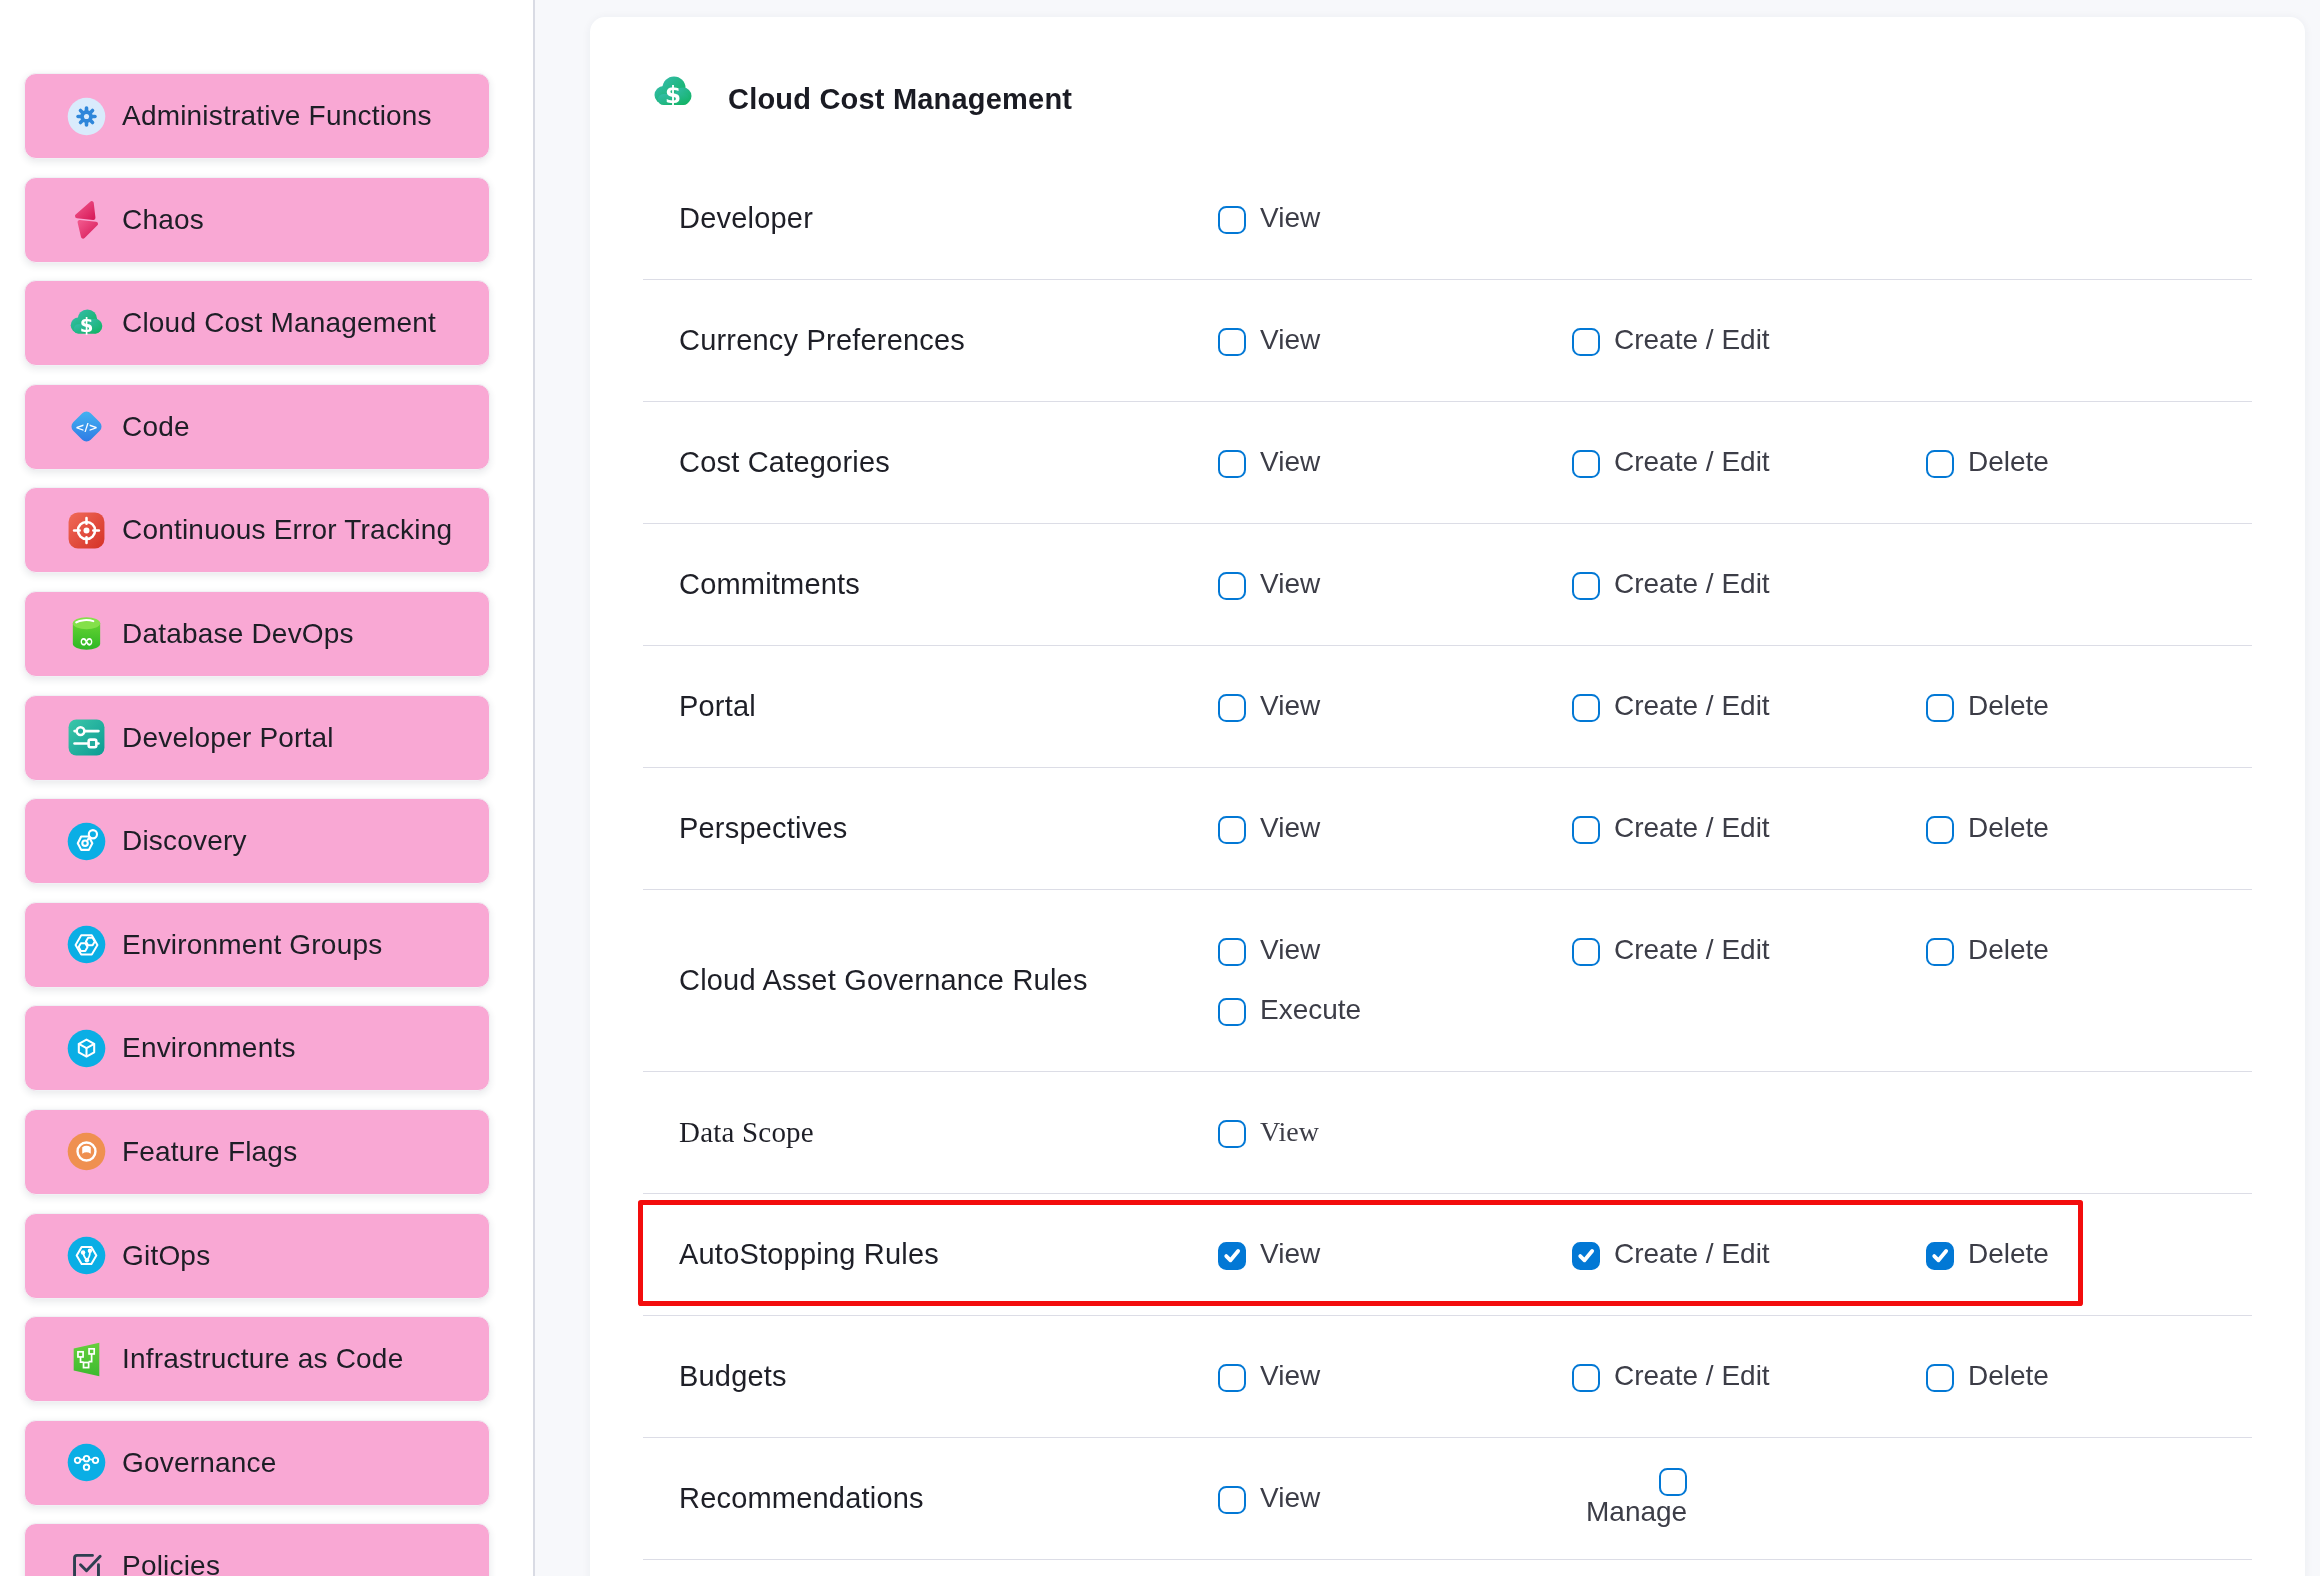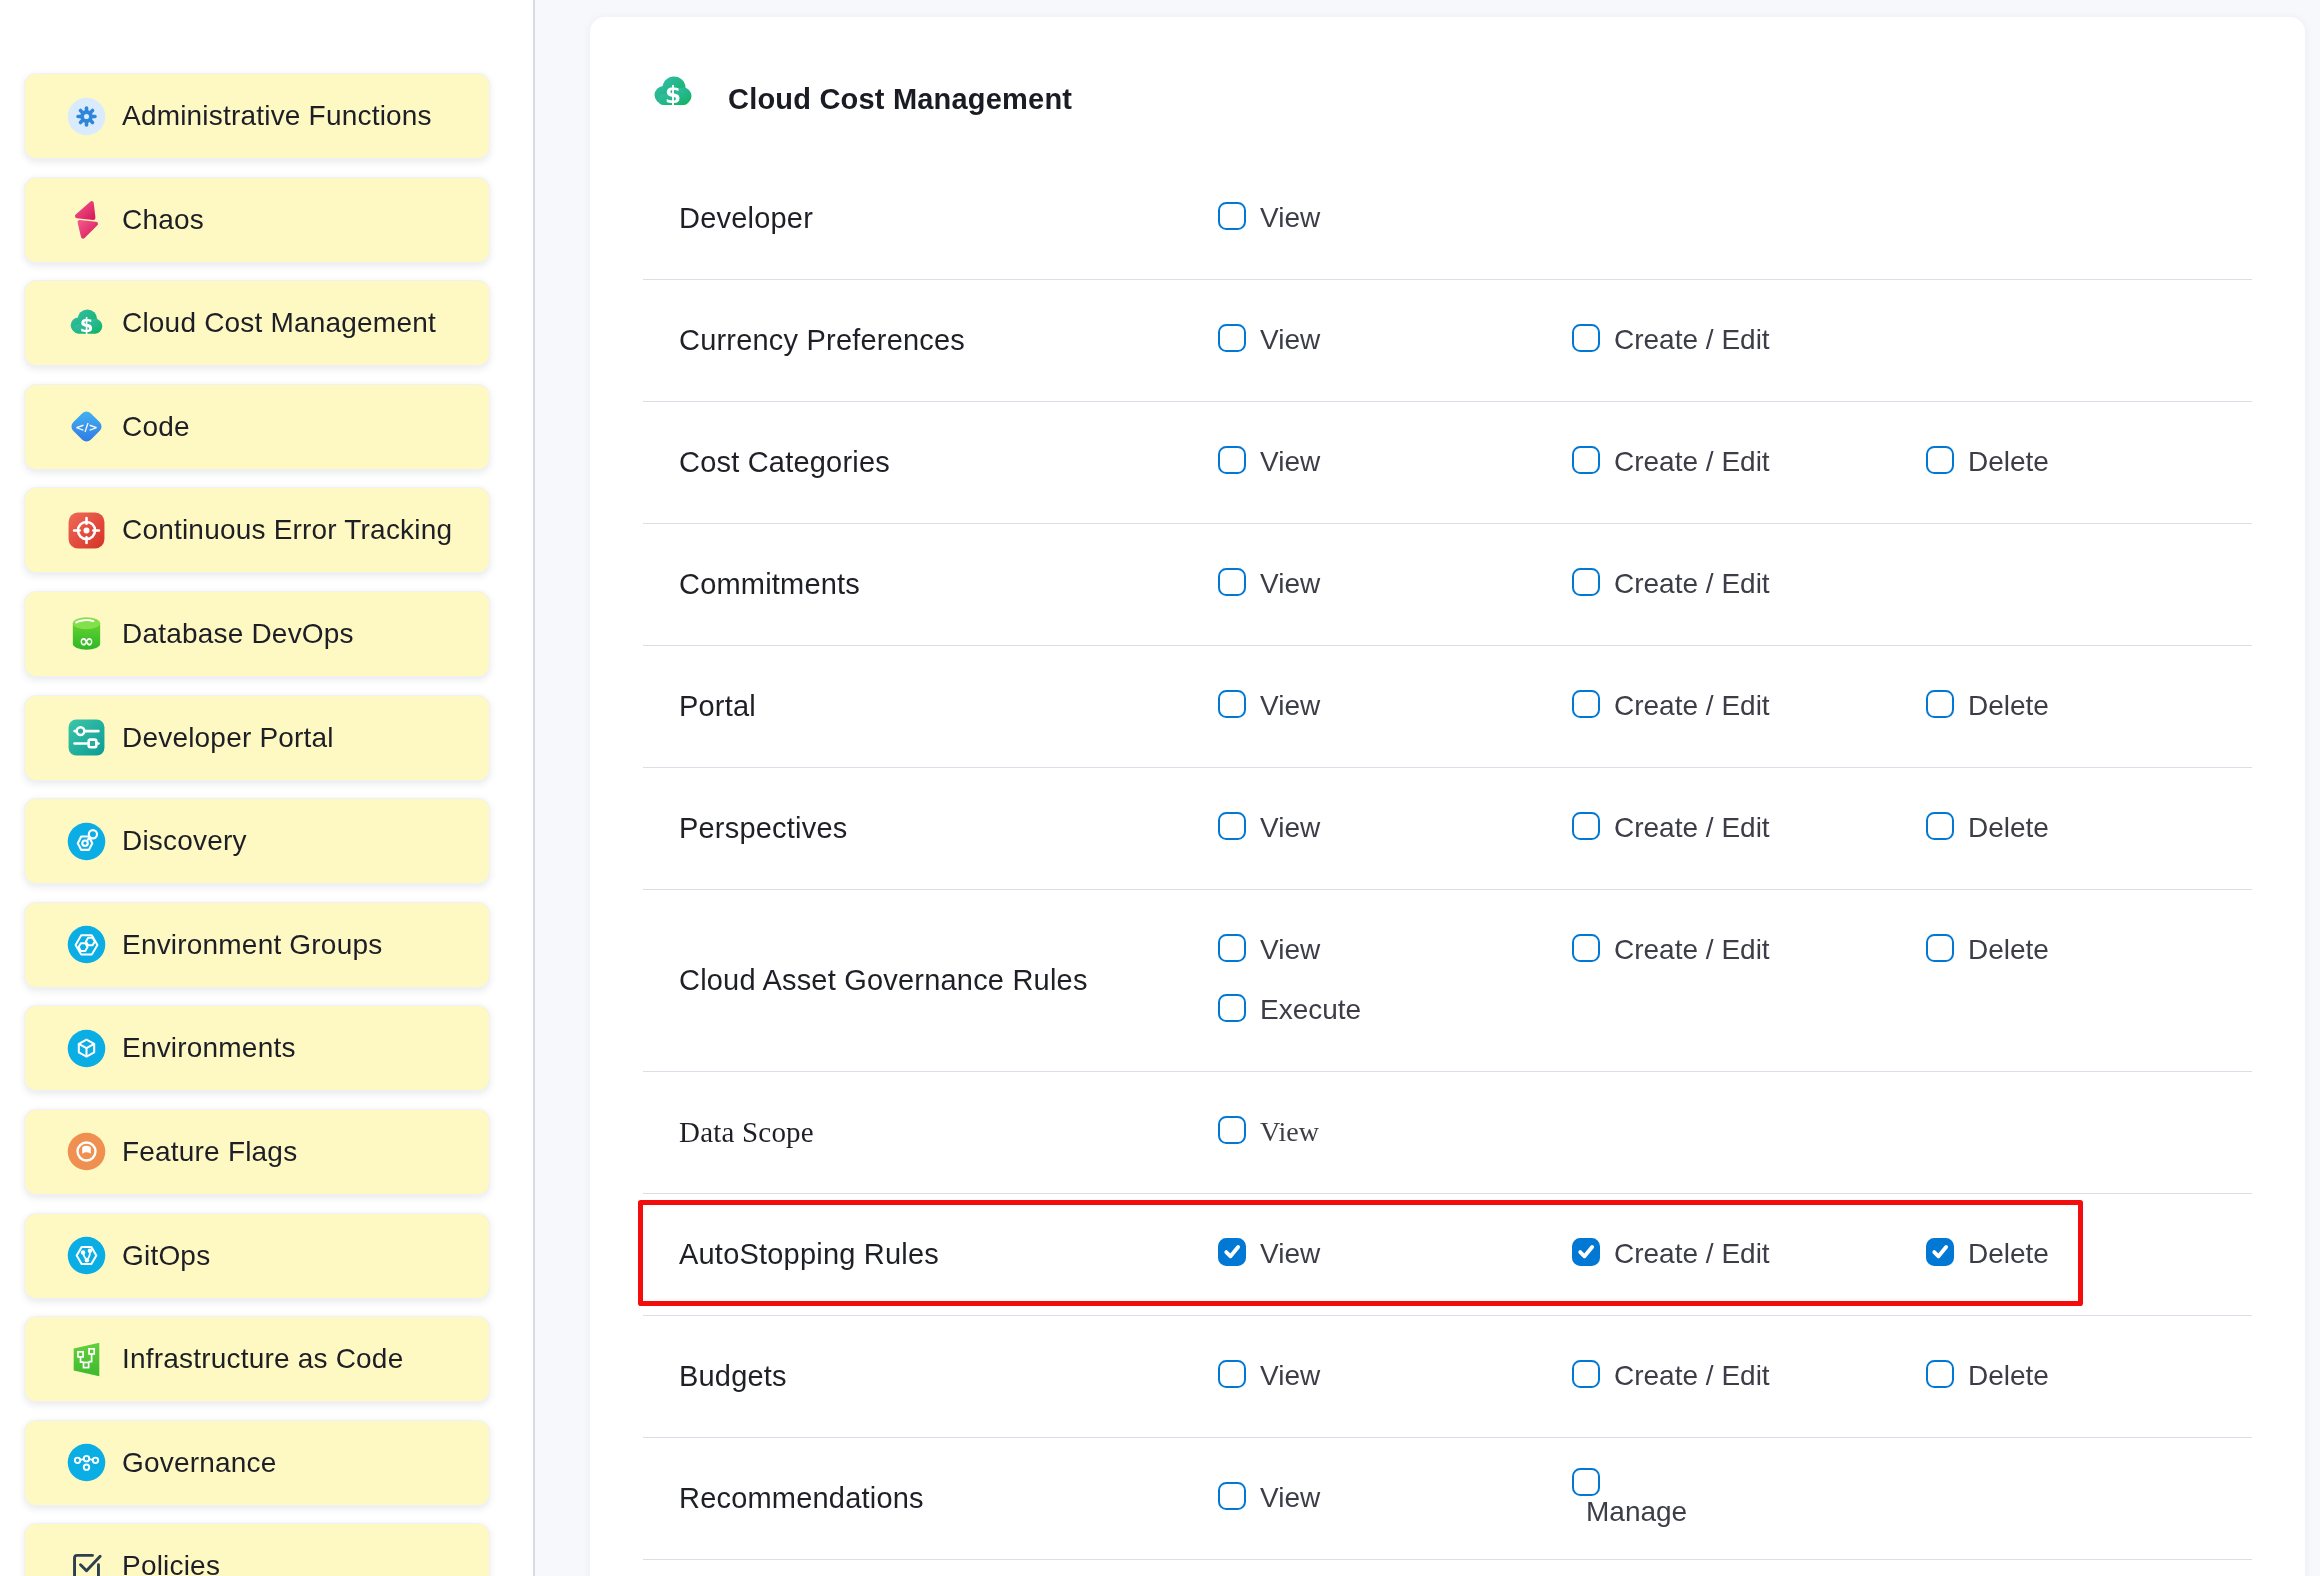--- a/index.html
+++ b/index.html
@@ -11,21 +11,21 @@
   }
   
   .sidebar{
     position:absolute;left:0;top:0;width:533px;height:1577px;background:#ffffff;
   }
   .sidebar-list{
     display:flex;flex-direction:column;gap:17.6px;padding-top:73px;
   }
   .side-card{
     box-sizing:border-box;margin-left:24px;width:466px;height:86px;flex:0 0 86px;
-    background:#fef9c3;border-radius:12px;border:0.9px solid #f1f1f5;
+    background:#f9a8d4;border-radius:12px;border:0.9px solid #f1f1f5;
     box-shadow:0 2.8px 7.4px rgba(40,45,70,.10);
     display:flex;align-items:center;padding-left:41px;cursor:pointer;
   }
   .side-icon{width:41px;height:41px;flex:0 0 41px;display:flex;align-items:center;justify-content:center;}
   .side-icon svg{width:41px;height:41px;display:block;}
   .side-label{margin-left:15px;font-size:28px;color:#1d1e26;letter-spacing:0.2px;white-space:nowrap;}
   .vdivider{position:absolute;left:533px;top:0;width:1.9px;height:1577px;background:#d9dbe4;}
   
   .panel{
     position:absolute;left:590px;top:16.7px;width:1715px;height:1653px;
@@ -37,21 +37,21 @@
   .panel-title{
     position:absolute;left:138px;top:82px;transform:translateY(-50%);
     font-size:29px;font-weight:bold;color:#1a1b23;letter-spacing:0.2px;
   }
   .rows{margin:0 53px;}
   .perm-row{position:relative;border-bottom:1.9px solid #dcdde6;}
   .perm-row-label{
     position:absolute;left:36px;top:50%;transform:translateY(-50%);
     font-size:29px;color:#1e1f27;letter-spacing:0.2px;white-space:nowrap;
   }
-  .perm-item{position:absolute;display:flex;align-items:flex-start;transform:translateY(-50%);}
+  .perm-item{position:absolute;display:flex;align-items:flex-end;transform:translateY(-50%);}
   .cbx{
     box-sizing:border-box;width:28px;height:28px;border:2.8px solid #0278d5;border-radius:8.3px;
     background:#ffffff;flex:0 0 28px;display:flex;align-items:center;justify-content:center;cursor:pointer;
   }
   .cbx svg{display:none;width:20.4px;height:20.4px;}
   .cbx.checked{background:#0278d5;}
   .cbx.checked svg{display:block;}
   .cbx-label{margin-left:14px;font-size:28px;color:#3c3d47;white-space:nowrap;}
   .highlight-box{
     position:absolute;left:-4.6px;top:6.5px;width:1445px;height:106px;box-sizing:border-box;

